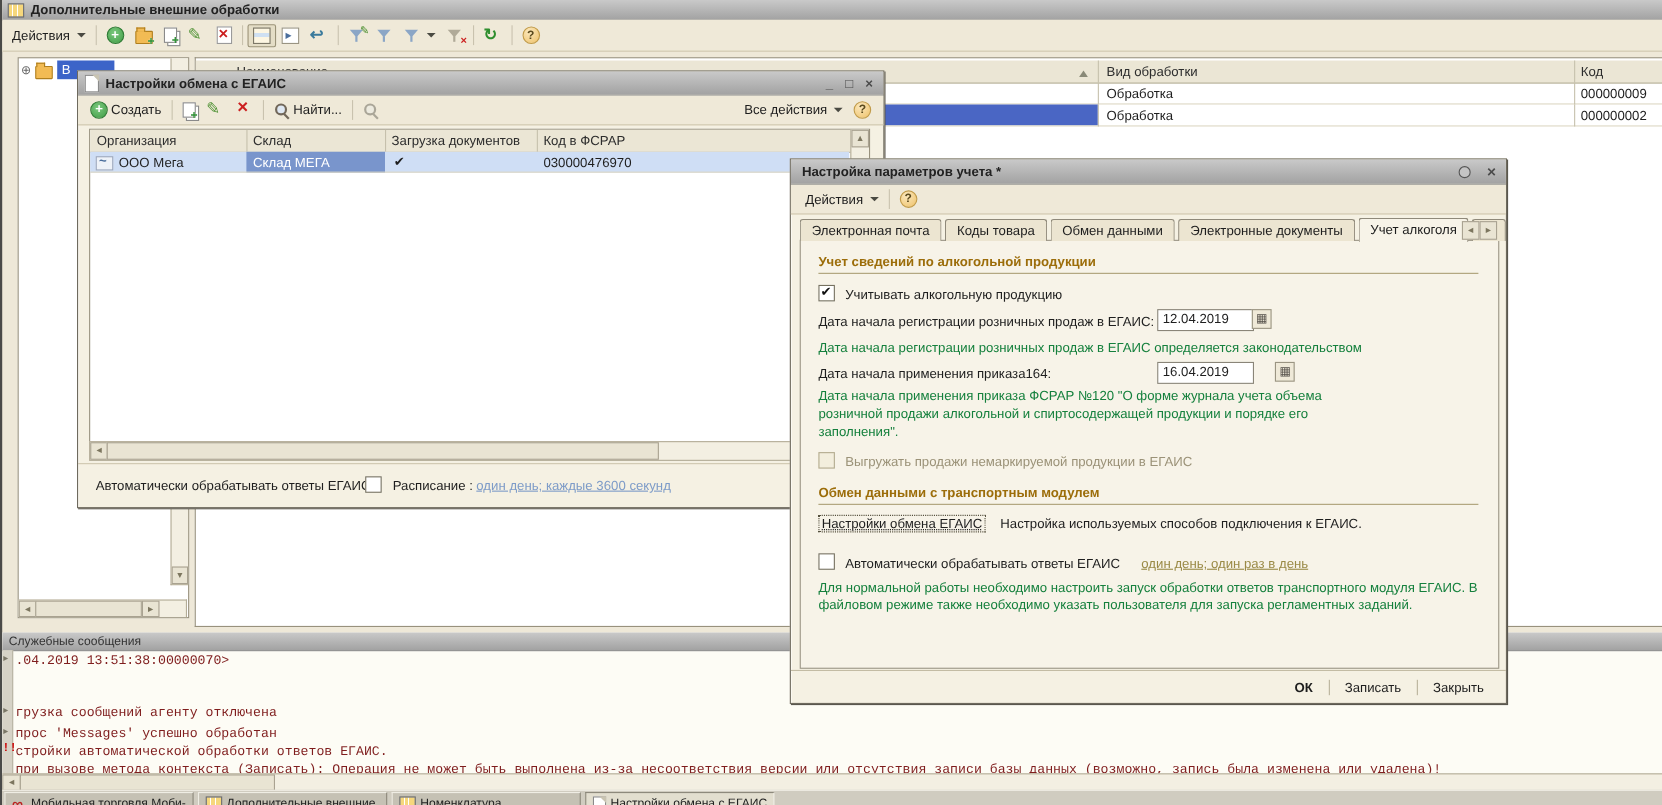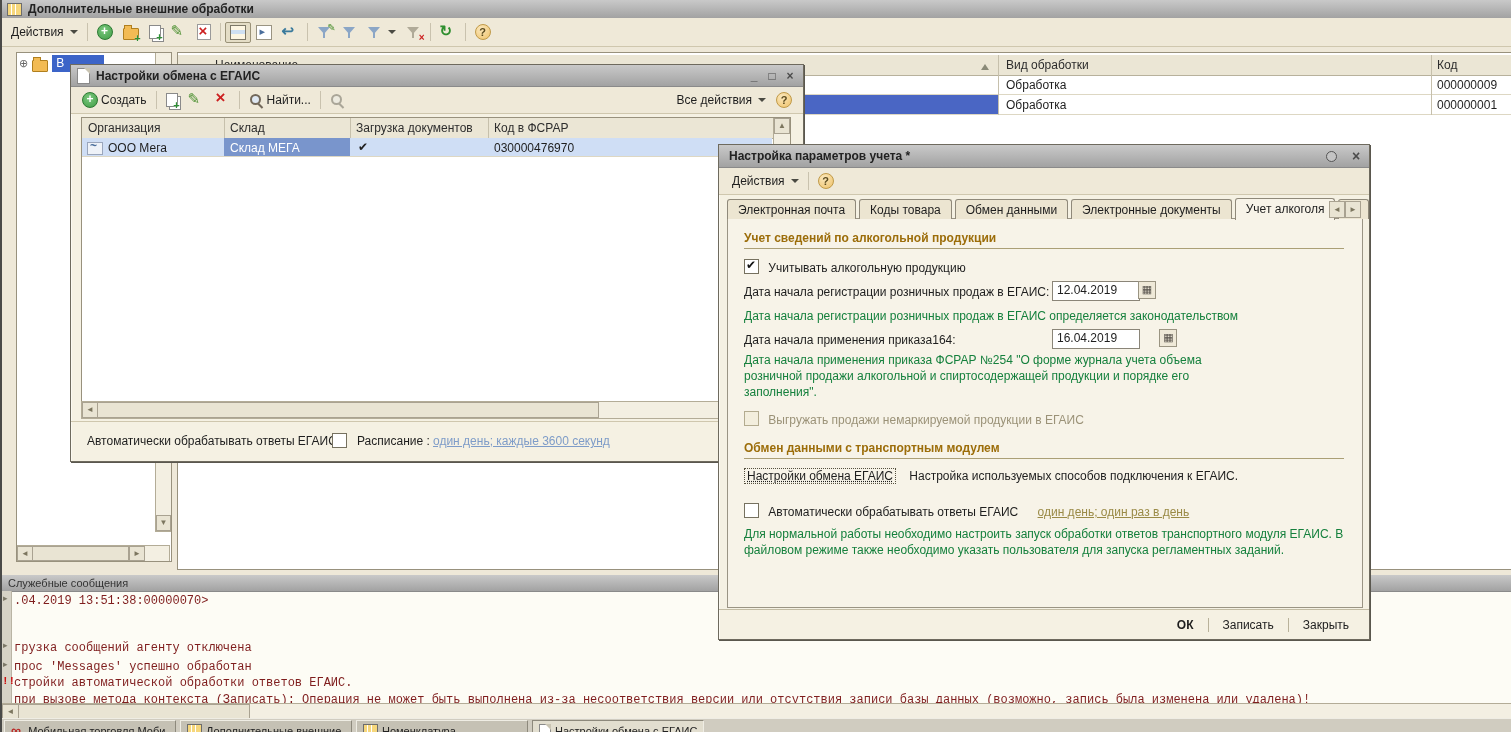--- a/index.html
+++ b/index.html
@@ -188,21 +188,21 @@
       <span style="position:absolute;left:828px;top:3px;">Обработка</span>
       <span style="position:absolute;left:1259px;top:3px;">000000009</span>
       <span class="rowline abs" style="left:0;bottom:0;width:1336px;"></span>
       <span class="colline abs" style="left:820px;top:0;height:20px;"></span>
       <span class="colline abs" style="left:1253px;top:0;height:20px;"></span>
     </div>
 
     <div class="abs" style="left:0;top:42px;width:1336px;height:20px;">
       <span class="abs" style="left:0;top:0;width:820px;height:19px;background:#4a66c4;"></span>
       <span style="position:absolute;left:828px;top:3px;">Обработка</span>
-      <span style="position:absolute;left:1259px;top:3px;">000000001</span>
+      <span style="position:absolute;left:1259px;top:3px;">000000002</span>
       <span class="rowline abs" style="left:0;bottom:0;width:1336px;"></span>
       <span class="colline abs" style="left:820px;top:0;height:20px;"></span>
       <span class="colline abs" style="left:1253px;top:0;height:20px;"></span>
     </div>
   </div>
 
   <div class="abs win" style="left:68px;top:64px;width:732px;height:396px;z-index:10;">
     <div class="titlebar" style="height:21px;padding-left:6px;">
       <span class="ic ic-doc" style="width:11px;height:14px;margin-right:6px;"></span>
       <span style="flex:1;">Настройки обмена с ЕГАИС</span>
@@ -326,21 +326,21 @@
       </div>
       <span class="abs dateinput" style="left:324px;top:62px;width:78px;">12.04.2019</span>
       <span class="abs ic ic-cal" style="left:410px;top:62px;"></span>
       <div class="abs hint" style="left:16px;top:90px;">Дата начала регистрации розничных продаж в ЕГАИС определяется законодательством</div>
 
       <div class="abs" style="left:16px;top:114px;">
         <span>Дата начала применения приказа164:</span>
       </div>
       <span class="abs dateinput" style="left:324px;top:110px;width:78px;">16.04.2019</span>
       <span class="abs ic ic-cal" style="left:410px;top:110px;"></span>
-      <div class="abs hint" style="left:16px;top:134px;">Дата начала применения приказа ФСРАР №254 "О форме журнала учета объема</div>
+      <div class="abs hint" style="left:16px;top:134px;">Дата начала применения приказа ФСРАР №120 "О форме журнала учета объема</div>
       <div class="abs hint" style="left:16px;top:150px;">розничной продажи алкогольной и спиртосодержащей продукции и порядке его</div>
       <div class="abs hint" style="left:16px;top:166px;">заполнения".</div>
 
       <div class="abs" style="left:16px;top:192px;color:#9b9278;">
         <span class="cb disabled"></span>
         <span style="margin-left:6px;">Выгружать продажи немаркируемой продукции в ЕГАИС</span>
       </div>
 
       <div class="abs" style="left:16px;top:250px;">
         <span class="dotlink">Настройки обмена ЕГАИС</span>

